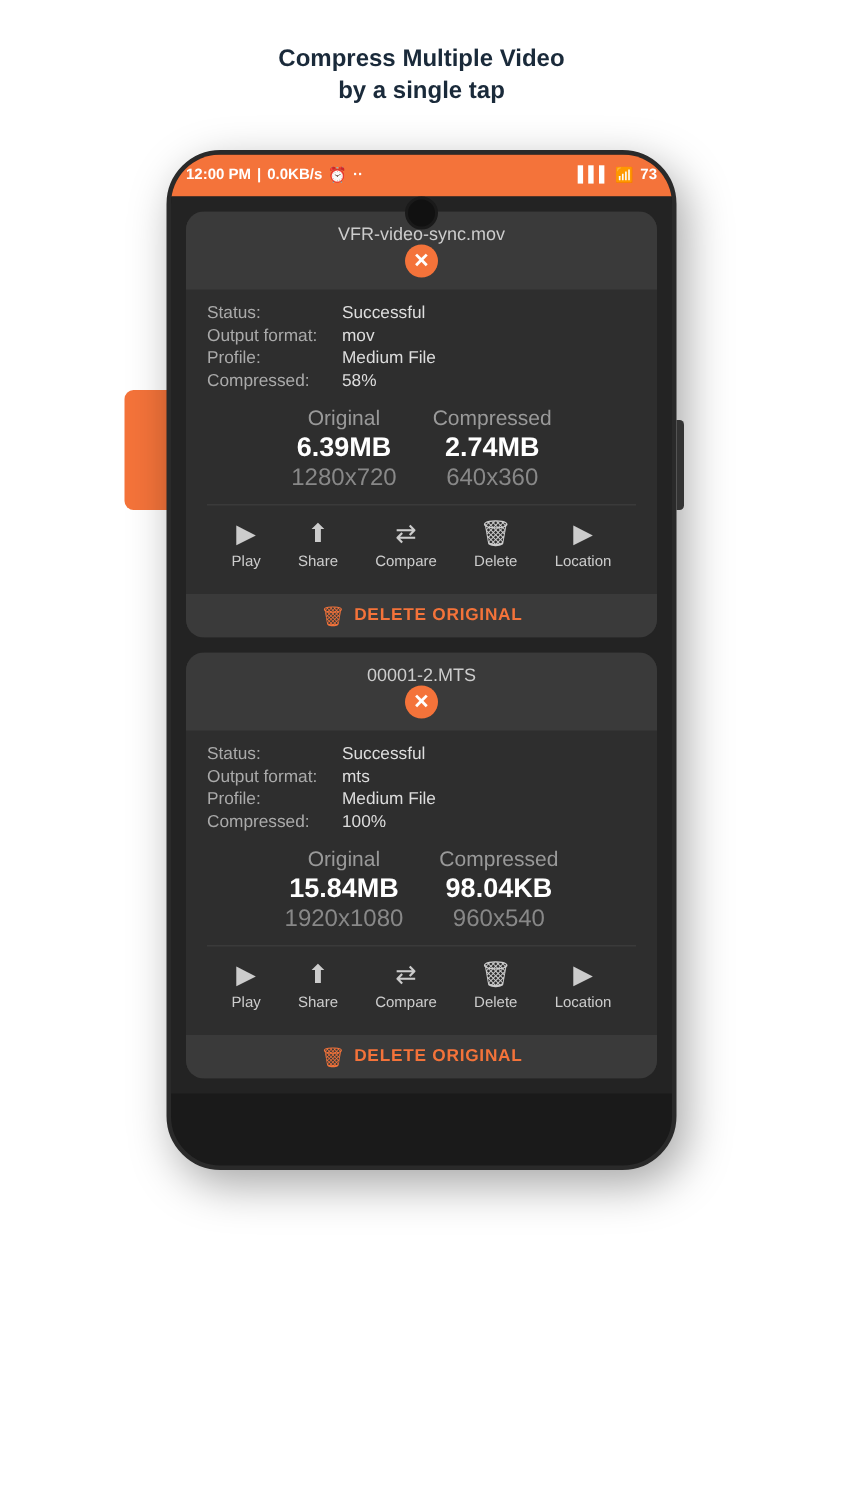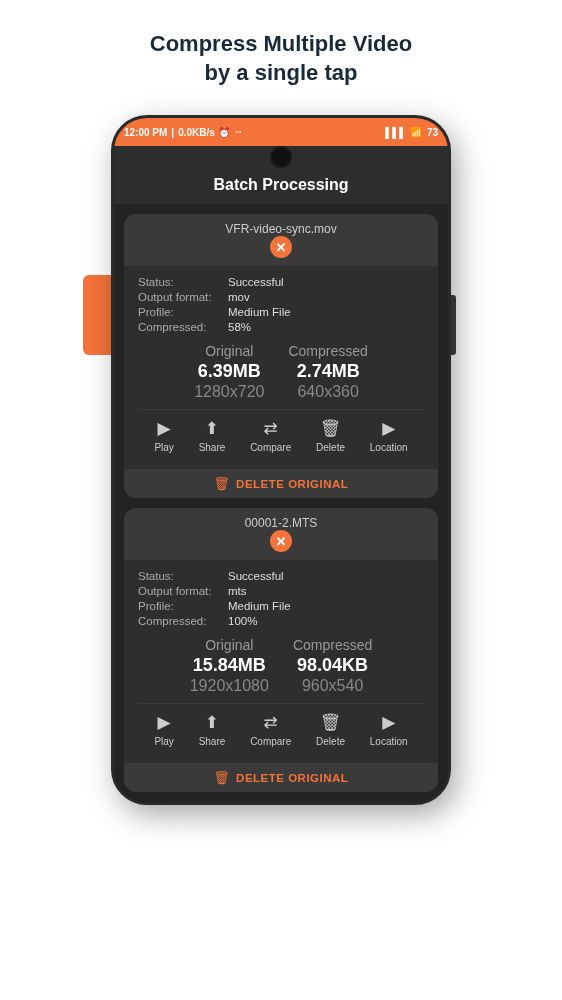--- a/index.html
+++ b/index.html
@@ -19,21 +19,21 @@
       padding: 24px 20px 10px;
     }
 
     .page-title {
       font-size: 32px;
       font-weight: 900;
       color: #f4733a;
     }
 
     .page-subtitle {
-      font-size: 22px;
+      font-size: 16px;
       font-weight: 600;
       color: #1a2a3a;
       line-height: 1.3;
       margin-top: 6px;
     }
 
     .phone-wrapper {
       position: relative;
       width: 340px;
       margin-top: 18px;
@@ -288,23 +288,20 @@
         <span>▌▌▌</span>
         <span>📶</span>
         <span>
           <span>73</span>
         </span>
       </div>
     </div>
 
     <div class="notch"></div>
 
-    <div class="app-header">
-      <div class="app-header-title">Batch Processing</div>
-    </div>
 
     <div class="content-area">
 
       <div class="video-card">
         <div class="video-card-header">
           <span class="video-filename">VFR-video-sync.mov</span>
           <div class="close-btn">
             <span>✕</span>
           </div>
         </div>

